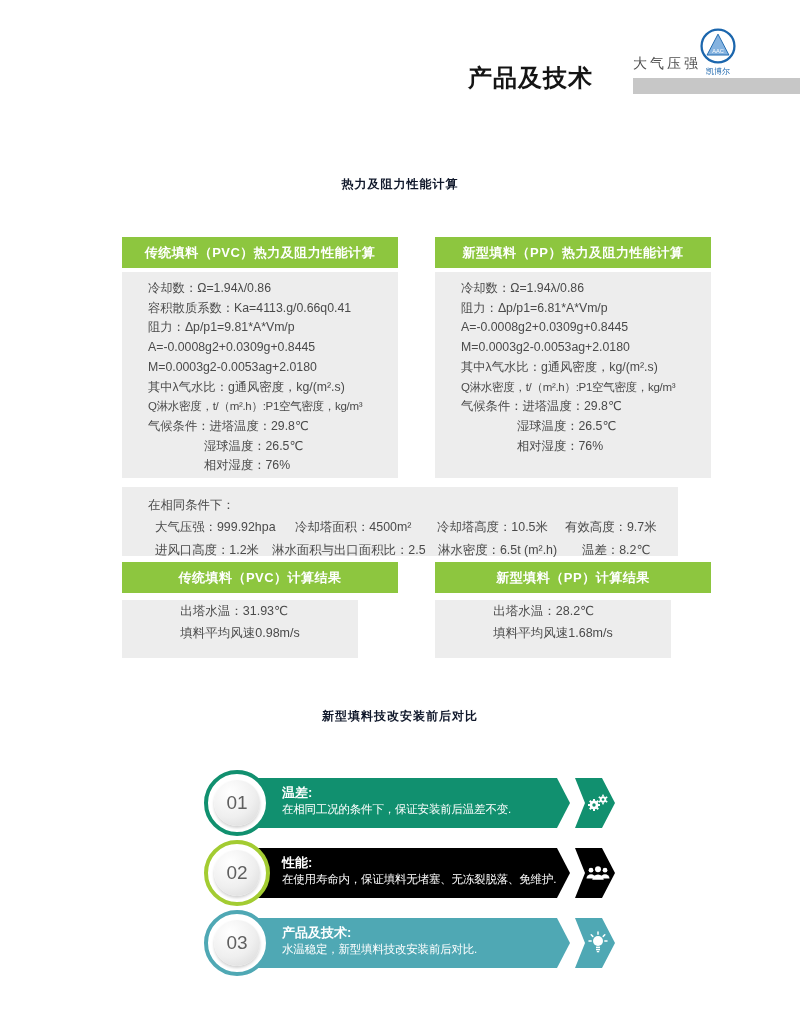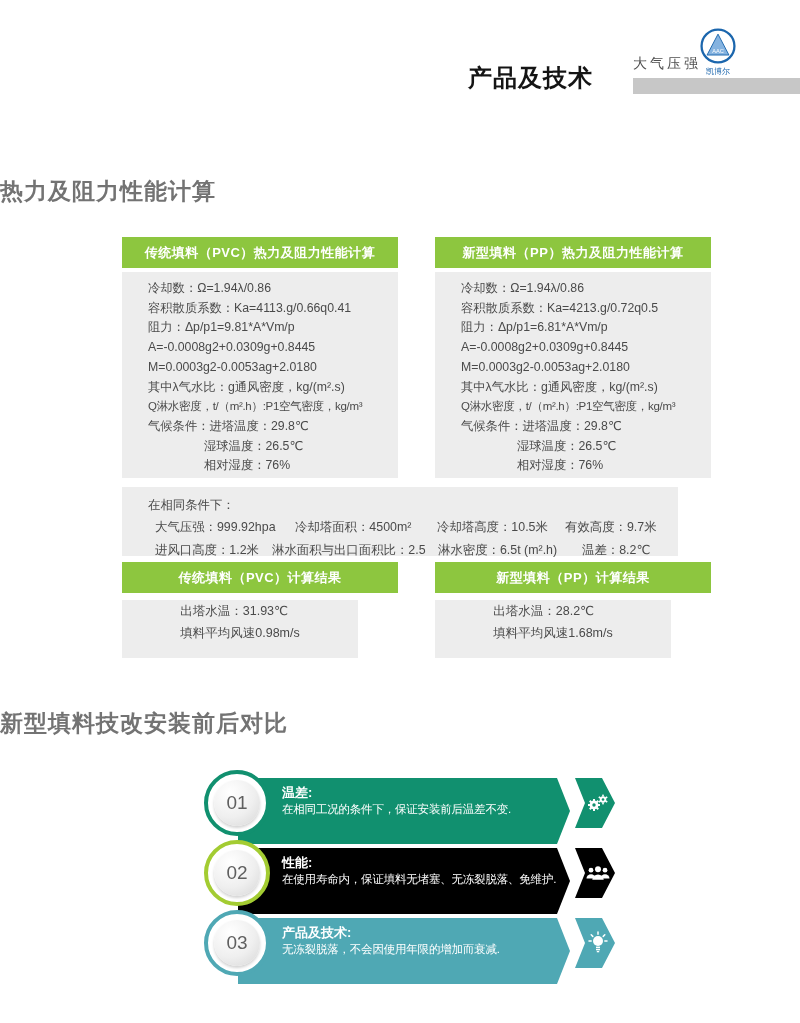--- a/index.html
+++ b/index.html
@@ -7,21 +7,21 @@
         font-family:"Liberation Sans","DejaVu Sans",sans-serif;color:#4a4a4a;}
 
   
   .main-title{position:absolute;left:468px;top:62px;font-size:24px;font-weight:bold;color:#141414;letter-spacing:1px;}
   .brand{position:absolute;left:633px;top:55px;font-size:14px;color:#4f4f4f;letter-spacing:3px;}
   .header-bar{position:absolute;left:633px;top:78px;width:167px;height:16px;background:#c7c7c7;}
   .logo{position:absolute;left:699px;top:27px;width:38px;height:38px;}
   .logo-caption{position:absolute;left:695px;top:66px;width:46px;text-align:center;font-size:8px;color:#1b66ad;}
 
   
-  .sec-title{position:absolute;left:0;width:100%;text-align:left;font-size:23px;font-weight:600;color:#737373;letter-spacing:1px;}
+  .sec-title{position:absolute;left:0;width:100%;text-align:center;font-size:12px;font-weight:600;color:#0f172a;letter-spacing:1px;}
   .sec-title.t1{top:176px;}
   .sec-title.t2{top:708px;}
 
   
   .green-hd{position:absolute;width:276px;height:31px;background:#8dc63f;color:#ffffff;
             font-size:13px;font-weight:600;display:flex;align-items:center;justify-content:center;letter-spacing:0.5px;}
   .hd-l{left:122px;} .hd-r{left:402px;margin-left:33px;}
   .col-hd{top:237px;}
   .col-body{position:absolute;top:272px;width:276px;height:206px;background:#ededed;box-sizing:border-box;padding:7px 0 0 26px;}
   .col-line{font-size:12.3px;line-height:19.7px;white-space:nowrap;}
@@ -39,21 +39,21 @@
   .res-hd{top:562px;}
   .res-body{position:absolute;top:600px;width:236px;height:58px;background:#ededed;display:flex;justify-content:center;box-sizing:border-box;padding-top:0;}
   .res-inner{text-align:left;font-size:12.5px;line-height:22px;}
 
   
   .item-circle{position:absolute;left:204px;width:58px;height:58px;border-radius:50%;background:#fff;border:4px solid;z-index:3;}
   .item-ball{position:absolute;left:50%;top:50%;transform:translate(-50%,-50%);width:46px;height:46px;border-radius:50%;
              background:radial-gradient(circle at 35% 28%,#ffffff 0%,#efefef 55%,#d6d6d6 100%);
              box-shadow:0 2px 3px rgba(0,0,0,0.18);display:flex;align-items:center;justify-content:center;
              font-size:19px;color:#5f5f5f;}
-  .item-banner{position:absolute;left:238px;width:332px;height:66px;box-sizing:border-box;padding:6px 0 8px 44px;color:#fff;z-index:2;
+  .item-banner{position:absolute;left:238px;width:332px;height:50px;box-sizing:border-box;padding:6px 0 8px 44px;color:#fff;z-index:2;
                clip-path:polygon(0 0,calc(100% - 13px) 0,100% 50%,calc(100% - 13px) 100%,0 100%);}
   .item-label{font-size:13px;font-weight:bold;line-height:17px;white-space:nowrap;}
   .item-desc{font-size:11.5px;letter-spacing:-0.2px;line-height:17px;white-space:nowrap;}
   .item-arrow{position:absolute;left:575px;width:40px;height:50px;display:flex;align-items:center;justify-content:center;
               box-sizing:border-box;padding-left:6px;
               clip-path:polygon(0 0,calc(100% - 13px) 0,100% 50%,calc(100% - 13px) 100%,0 100%,10px 50%);}
   .c1{background:#11906f;} .c2{background:#000000;} .c3{background:#4fa8b4;}
   .r1{border-color:#11906f;} .r2{border-color:#a3cc32;} .r3{border-color:#4fa8b4;}
   .row1-c{top:770px;} .row1-b{top:778px;}
   .row2-c{top:840px;} .row2-b{top:848px;}
@@ -86,21 +86,20 @@
     <div class="col-line">其中λ气水比：g通风密度，kg/(m².s)</div>
     <div class="col-line tight">Q淋水密度，t/（m².h）:P1空气密度，kg/m³</div>
     <div class="col-line">气候条件：进塔温度：29.8℃</div>
     <div class="col-line indent">湿球温度：26.5℃</div>
     <div class="col-line indent">相对湿度：76%</div>
   </div>
 
   <div class="green-hd col-hd hd-r">新型填料（PP）热力及阻力性能计算</div>
   <div class="col-body hd-r">
     <div class="col-line">冷却数：Ω=1.94λ/0.86</div>
-    <div class="col-line">容积散质系数：Ka=4213.g/0.72q0.5</div>
     <div class="col-line">阻力：Δp/p1=6.81*A*Vm/p</div>
     <div class="col-line">A=-0.0008g2+0.0309g+0.8445</div>
     <div class="col-line">M=0.0003g2-0.0053ag+2.0180</div>
     <div class="col-line">其中λ气水比：g通风密度，kg/(m².s)</div>
     <div class="col-line tight">Q淋水密度，t/（m².h）:P1空气密度，kg/m³</div>
     <div class="col-line">气候条件：进塔温度：29.8℃</div>
     <div class="col-line indent">湿球温度：26.5℃</div>
     <div class="col-line indent">相对湿度：76%</div>
   </div>
 
@@ -185,21 +184,21 @@
       <circle cx="13" cy="5.2" r="3"></circle>
       <path d="M7.3 15.8 a5.7 5.2 0 0 1 11.4 0 z"></path>
     </svg>
   </div>
 
   <div class="item-circle r3 row3-c">
     <div class="item-ball">03</div>
   </div>
   <div class="item-banner c3 row3-b">
     <div class="item-label">产品及技术:</div>
-    <div class="item-desc">无冻裂脱落，不会因使用年限的增加而衰减.</div>
+    <div class="item-desc">水温稳定，新型填料技改安装前后对比.</div>
   </div>
   <div class="item-arrow c3 row3-b">
     <svg width="22" height="24" viewBox="0 0 22 24">
       <g stroke="#ffffff" stroke-width="1.5" stroke-linecap="round">
         <line x1="11" y1="1" x2="11" y2="3.2"></line>
         <line x1="4.2" y1="3.8" x2="5.8" y2="5.4"></line>
         <line x1="17.8" y1="3.8" x2="16.2" y2="5.4"></line>
         <line x1="2" y1="10" x2="4.2" y2="10"></line>
         <line x1="17.8" y1="10" x2="20" y2="10"></line>
       </g>

